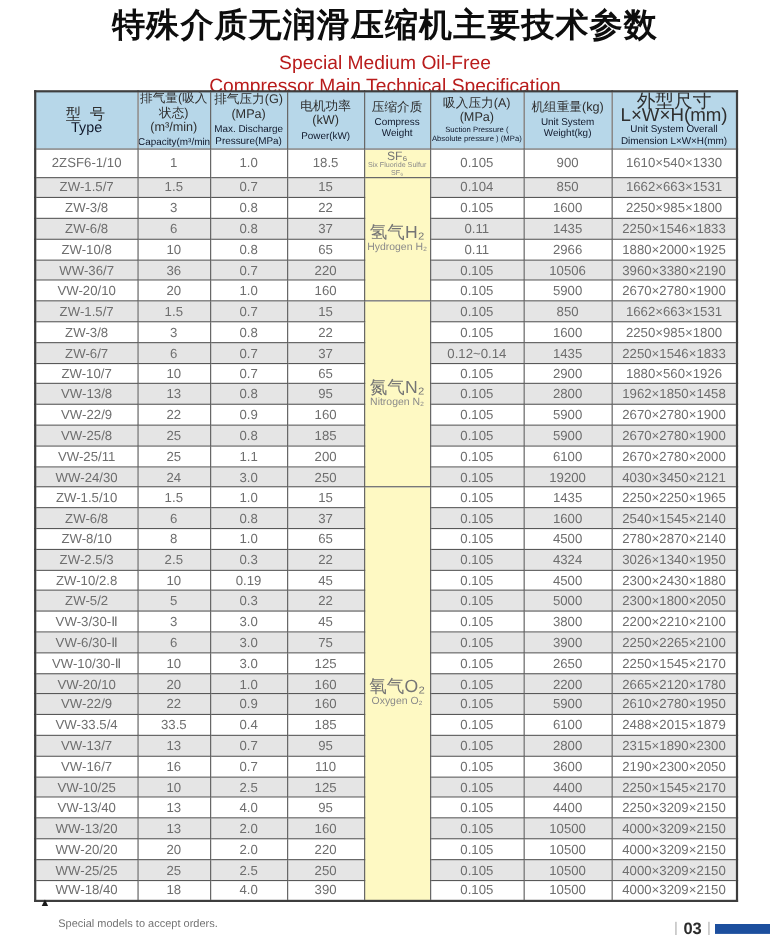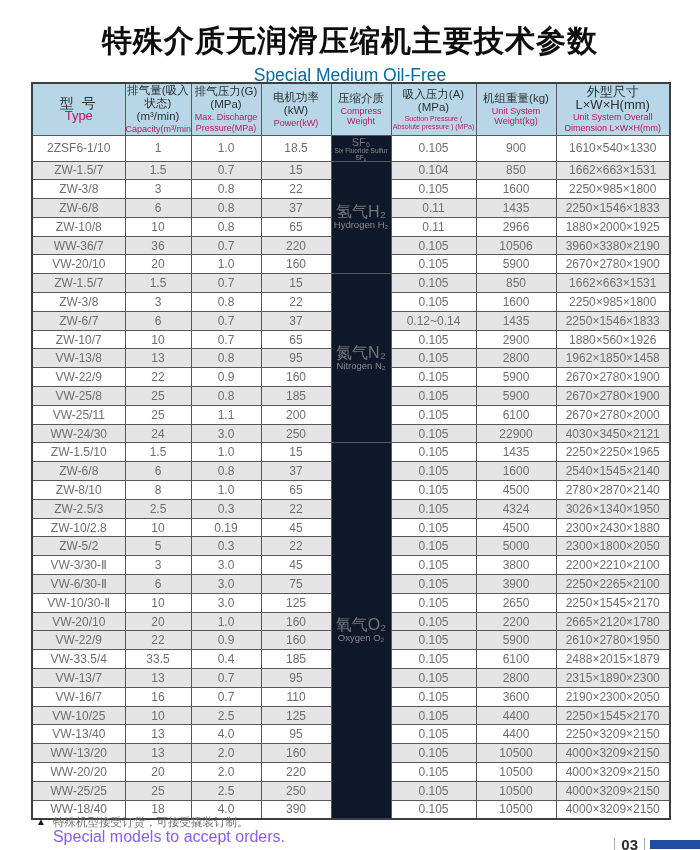--- a/index.html
+++ b/index.html
@@ -2,54 +2,54 @@
 <html><head>
 <meta charset="utf-8">
 <style>
   html,body { margin:0; padding:0; background:#fff; }
   .page {
     width:700px; height:850px; background:#ffffff; position:relative;
     font-family:"Liberation Sans","DejaVu Sans",sans-serif; overflow:hidden;
     margin:0 auto;
   }
   .title {
-    margin:0; padding-top:21px; text-align:center;
+    margin:0; padding-top:3px; text-align:center;
     font-size:30px; font-weight:bold; color:#0d0d0d; letter-spacing:1px;
   }
-  .subtitle { text-align:center; font-size:17.5px; color:#0369a1; line-height:21px; margin-top:3px; }
+  .subtitle { text-align:center; font-size:17.5px; color:#b91c1c; line-height:21px; margin-top:3px; }
 
   table.spec {
     position:absolute; left:31px; top:82px; width:638px;
     border-collapse:collapse; table-layout:fixed;
     border:2px solid #3e3e3e;
   }
   .spec th, .spec td {
     border:1px solid #585858; text-align:center; vertical-align:middle;
     padding:0; overflow:hidden;
   }
   .spec thead th { background:#b7d7e9; height:50px; font-weight:normal; }
   .hcn { display:block; font-size:11.5px; color:#2f2f2f; line-height:13px; }
-  .hen { display:block; font-size:9px;  color:#be185d; line-height:10.5px; margin-top:1px; }
+  .hen { display:block; font-size:9px;  color:#0f172a; line-height:10.5px; margin-top:1px; }
   .col1 .hcn { font-size:14px; letter-spacing:2px; }
   .col1 .hen { font-size:13px; }
   .col6 .hen { font-size:7px; line-height:8px; }
-  .col8 .hcn { font-size:13px; }
+  .col8 .hcn { font-size:17px; }
 
   .spec tbody td { height:17.8px; font-size:12px; color:#6e6e6e; line-height:1; background:#ffffff; }
   .spec tbody tr.shade td { background:#e5e5e5; }
-  .spec tbody td.medium, .spec tbody tr.shade td.medium { background:#0f172a; }
+  .spec tbody td.medium, .spec tbody tr.shade td.medium { background:#fef9c3; }
   .mcn { display:block; font-size:16px; color:#757575; line-height:14px; }
   .men { display:block; font-size:9.5px; color:#8a8a8a; line-height:11px; }
   .medium.single .mcn { font-size:11px; line-height:10px; margin-top:1px; }
   .medium.single .men { font-size:6.5px; line-height:7px; }
 
   .footnote { position:absolute; left:36px; top:815px; display:flex; }
   .fn-marker { font-size:10px; color:#1a1a1a; margin-right:7px; line-height:14px; }
   .fn-cn { font-size:11.5px; color:#6f6f6f; line-height:14px; }
-  .fn-en { font-size:16px; color:#8b5cf6; line-height:14px; margin-top:1px; }
+  .fn-en { font-size:10px; color:#737373; line-height:14px; margin-top:19px; }
 
   .pagefoot { position:absolute; right:0; bottom:-3px; display:flex; align-items:center; }
   .tick { width:1px; height:13px; background:#a9a9a9; }
   .pagenum { font-size:15px; font-weight:bold; color:#2c2c2c; margin:0 6px; }
   .bluebar { width:50px; height:9px; background:#1d4f9e; margin-left:5px; }
 </style>
 </head>
 <body>
 
 <div class="page">
@@ -254,21 +254,21 @@
           <td>0.105</td>
           <td>6100</td>
           <td>2670×2780×2000</td>
         </tr>
         <tr class="shade">
           <td>WW-24/30</td>
           <td>24</td>
           <td>3.0</td>
           <td>250</td>
           <td>0.105</td>
-          <td>22900</td>
+          <td>19200</td>
           <td>4030×3450×2121</td>
         </tr>
         <tr>
           <td>ZW-1.5/10</td>
           <td>1.5</td>
           <td>1.0</td>
           <td>15</td>
           <td rowspan="20" class="medium">
             <span class="mcn">氧气O₂</span>
             <span class="men">Oxygen O₂</span>
@@ -447,21 +447,20 @@
           <td>0.105</td>
           <td>10500</td>
           <td>4000×3209×2150</td>
         </tr>
       </tbody>
   </table>
 
   <div class="footnote">
     <span class="fn-marker">▲</span>
     <div>
-      <div class="fn-cn">特殊机型接受订货，可接受撬装订制。</div>
       <div class="fn-en">Special models  to accept orders.</div>
     </div>
   </div>
 
   <div class="pagefoot">
     <span class="tick"></span>
     <span class="pagenum">03</span>
     <span class="tick"></span>
     <span class="bluebar"></span>
   </div>

